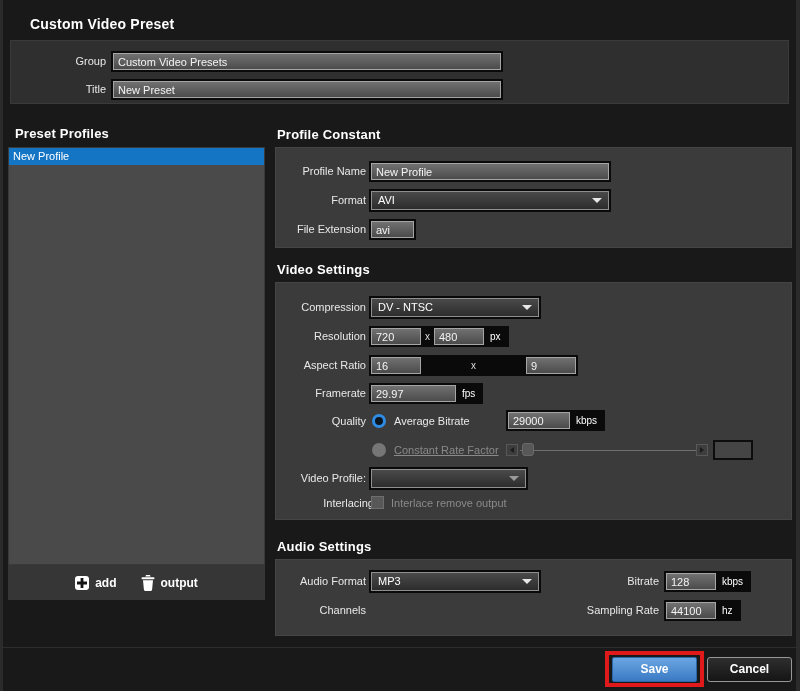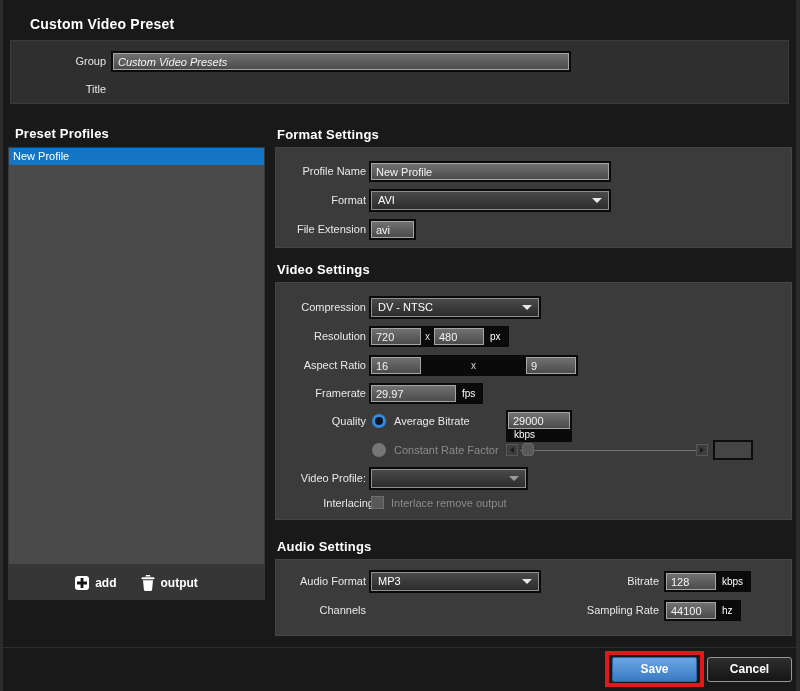--- a/index.html
+++ b/index.html
@@ -22,21 +22,21 @@
   .flabel.dis { color: #8a8a8a; }
 
   .blackwrap { position: absolute; display: flex; align-items: stretch; background: #0a0a0a; padding: 2px; }
 
   input.txt {
     height: 17px; border: 1px solid #a5a5a5;
     background: linear-gradient(#717171, #4b4b4b);
     color: #f4f4f4; font-family: "Liberation Sans", sans-serif; font-size: 11px;
     padding: 0 4px; outline: none;
   }
-  .w388 { width: 456px; font-style: italic; } .w238 { width: 238px; } .w168 { width: 168px; }
+  .w388 { width: 388px; } .w238 { width: 238px; } .w168 { width: 168px; }
   .w155 { width: 155px; } .w85 { width: 85px; } .w62 { width: 62px; }
   .w50 { width: 50px; } .w43 { width: 43px; }
 
   .dd {
     position: relative; height: 19px; border: 1px solid #8f8f8f;
     background: linear-gradient(#4a4a4a, #2c2c2c);
     color: #ffffff; font-size: 11px; line-height: 17px; padding: 0 18px 0 6px;
     cursor: default; overflow: hidden; white-space: nowrap;
   }
   .dd .chev {
@@ -84,20 +84,23 @@
 <div class="edge right"></div>
 
 <div class="heading" style="left:30px; top:16px; font-size:14px;">Custom Video Preset</div>
 
 <div class="panel" style="left:10px; top:40px; width:779px; height:64px; background:#2f2f2f; border-color:#3a3a3a;">
   <div class="flabel" style="left:0; top:10px; width:95px;">Group</div>
   <div class="blackwrap" style="left:100px; top:10px;">
     <input class="txt w388" type="text" value="Custom Video Presets" style="">
   </div>
   <div class="flabel" style="left:0; top:38px; width:95px;">Title</div>
+  <div class="blackwrap" style="left:100px; top:38px;">
+    <input class="txt w388" type="text" value="New Preset" style="">
+  </div>
 </div>
 
 <div class="heading" style="left:15px; top:126px;">Preset Profiles</div>
 
 <div class="plist">
   <div class="plist-item" style="background:#1575c5;">New Profile</div>
 </div>
 
 <div class="pbar">
   <div class="tool-btn">
@@ -113,21 +116,21 @@
       <svg width="14" height="16" viewBox="0 0 14 16">
         <path fill="#ffffff" d="M5 0h4l.6 1.6H4.4z"></path>
         <rect fill="#ffffff" x="0.5" y="2.2" width="13" height="2" rx="1"></rect>
         <path fill="#ffffff" d="M2 5.2h10l-.9 9.3c-.06.8-.7 1.5-1.6 1.5H4.5c-.9 0-1.54-.7-1.6-1.5z"></path>
       </svg>
     </span>
     <span>output</span>
   </div>
 </div>
 
-<div class="heading" style="left:277px; top:127px;">Format Settings</div>
+<div class="heading" style="left:277px; top:127px;">Profile Constant</div>
 
 <div class="panel" style="left:275px; top:147px; width:517px; height:101px;padding-left:20px;">
   <div class="flabel" style="left:0; top:13px; width:90px;">Profile Name</div>
   <div class="blackwrap" style="left:93px; top:13px;">
     <input class="txt w238" type="text" value="New Profile" style="">
   </div>
 
   <div class="flabel" style="left:0; top:41px; width:90px; line-height:23px;">Format</div>
   <div class="blackwrap" style="left:93px; top:41px;">
     <div class="dd w238">
@@ -171,27 +174,27 @@
 
   <div class="flabel" style="left:0; top:100px; width:90px;">Framerate</div>
   <div class="blackwrap" style="left:93px; top:100px;">
     <input class="txt w85" type="text" value="29.97" style="">
     <span class="unit">fps</span>
   </div>
 
   <div class="flabel" style="left:0; top:128px; width:90px;">Quality</div>
   <div class="radio on" style="left:96px; top:131px;"></div>
   <div class="flabel" style="left:118px; top:128px; width:auto; text-align:left;">Average Bitrate</div>
-  <div class="blackwrap" style="left:230px; top:127px;flex-direction:column;">
+  <div class="blackwrap" style="left:230px; top:127px;">
     <input class="txt w62" type="text" value="29000" style="">
     <span class="unit">kbps</span>
   </div>
 
   <div class="radio off" style="left:96px; top:160px;"></div>
-  <div class="flabel dis" style="left:118px; top:157px; width:auto; text-align:right;">Constant Rate Factor</div>
+  <div class="flabel dis" style="left:118px; top:157px; width:auto; text-align:right;text-decoration:underline;">Constant Rate Factor</div>
   <div class="sbox" style="left:230px; top:161px;">
     <span class="tri-l"></span>
   </div>
   <div class="strack" style="left:244px; top:167px; width:178px;"></div>
   <div class="shandle" style="left:246px; top:160px;"></div>
   <div class="sbox" style="left:420px; top:161px;">
     <span class="tri-r"></span>
   </div>
   <div class="sval" style="left:437px; top:157px;"></div>
 

